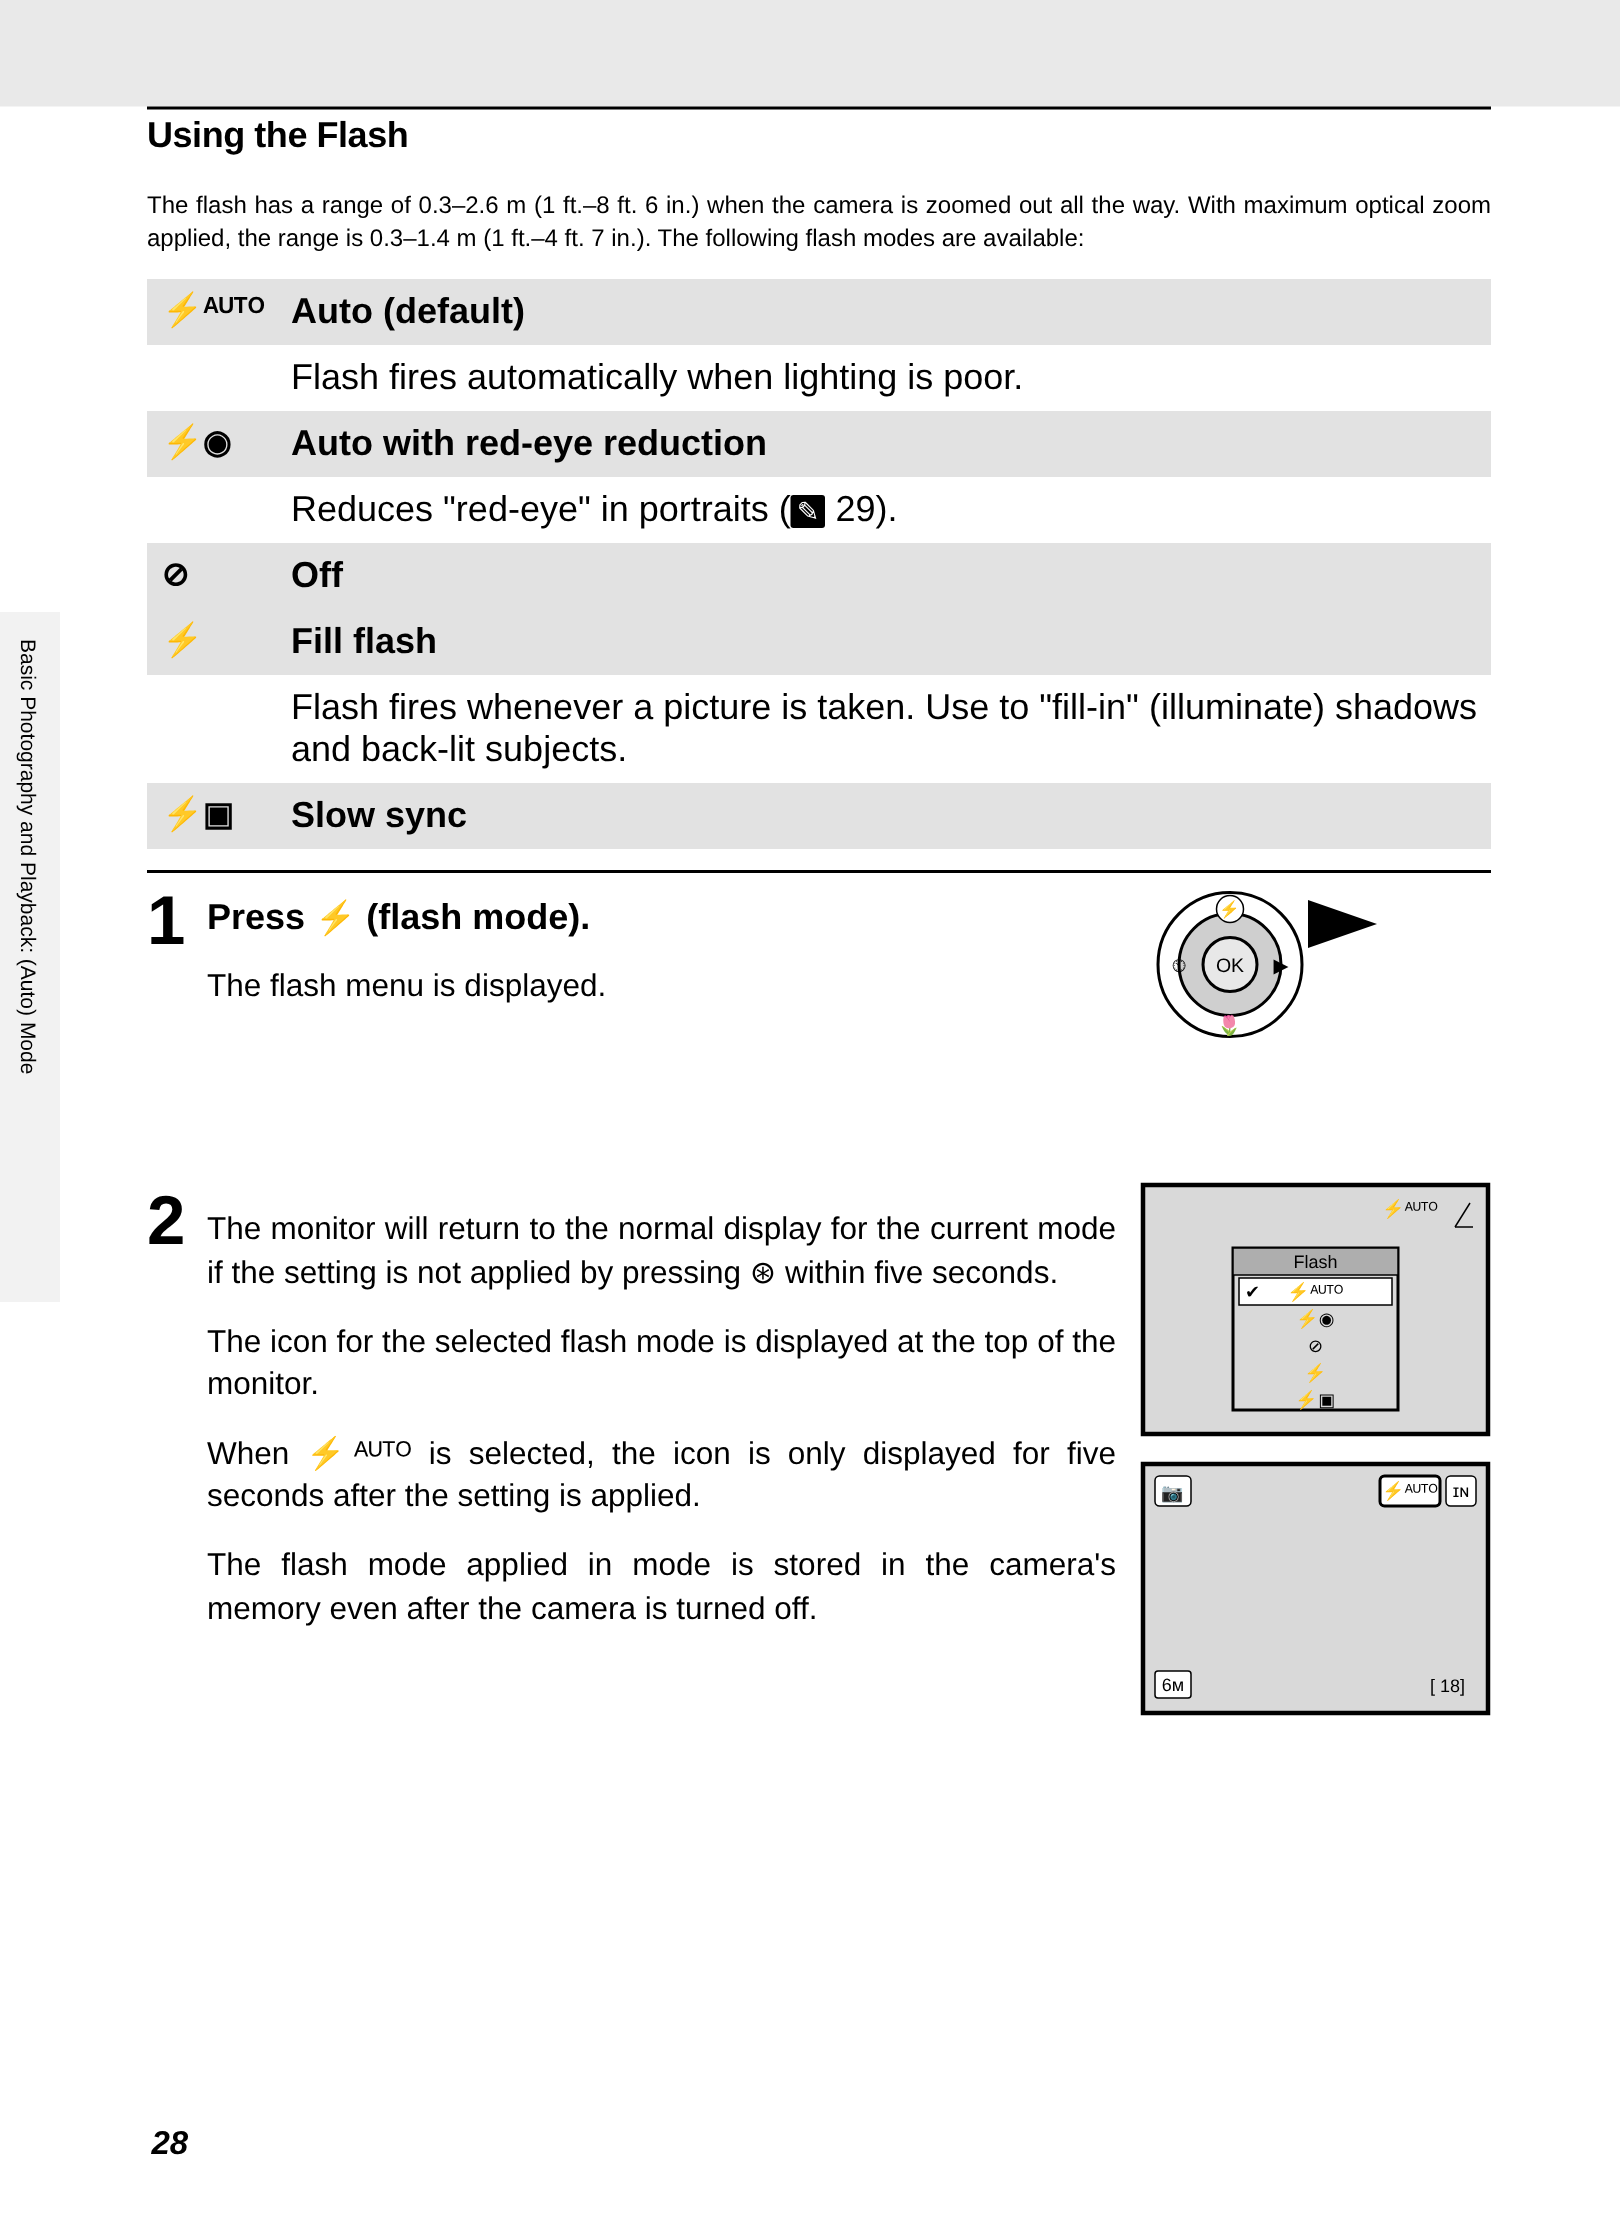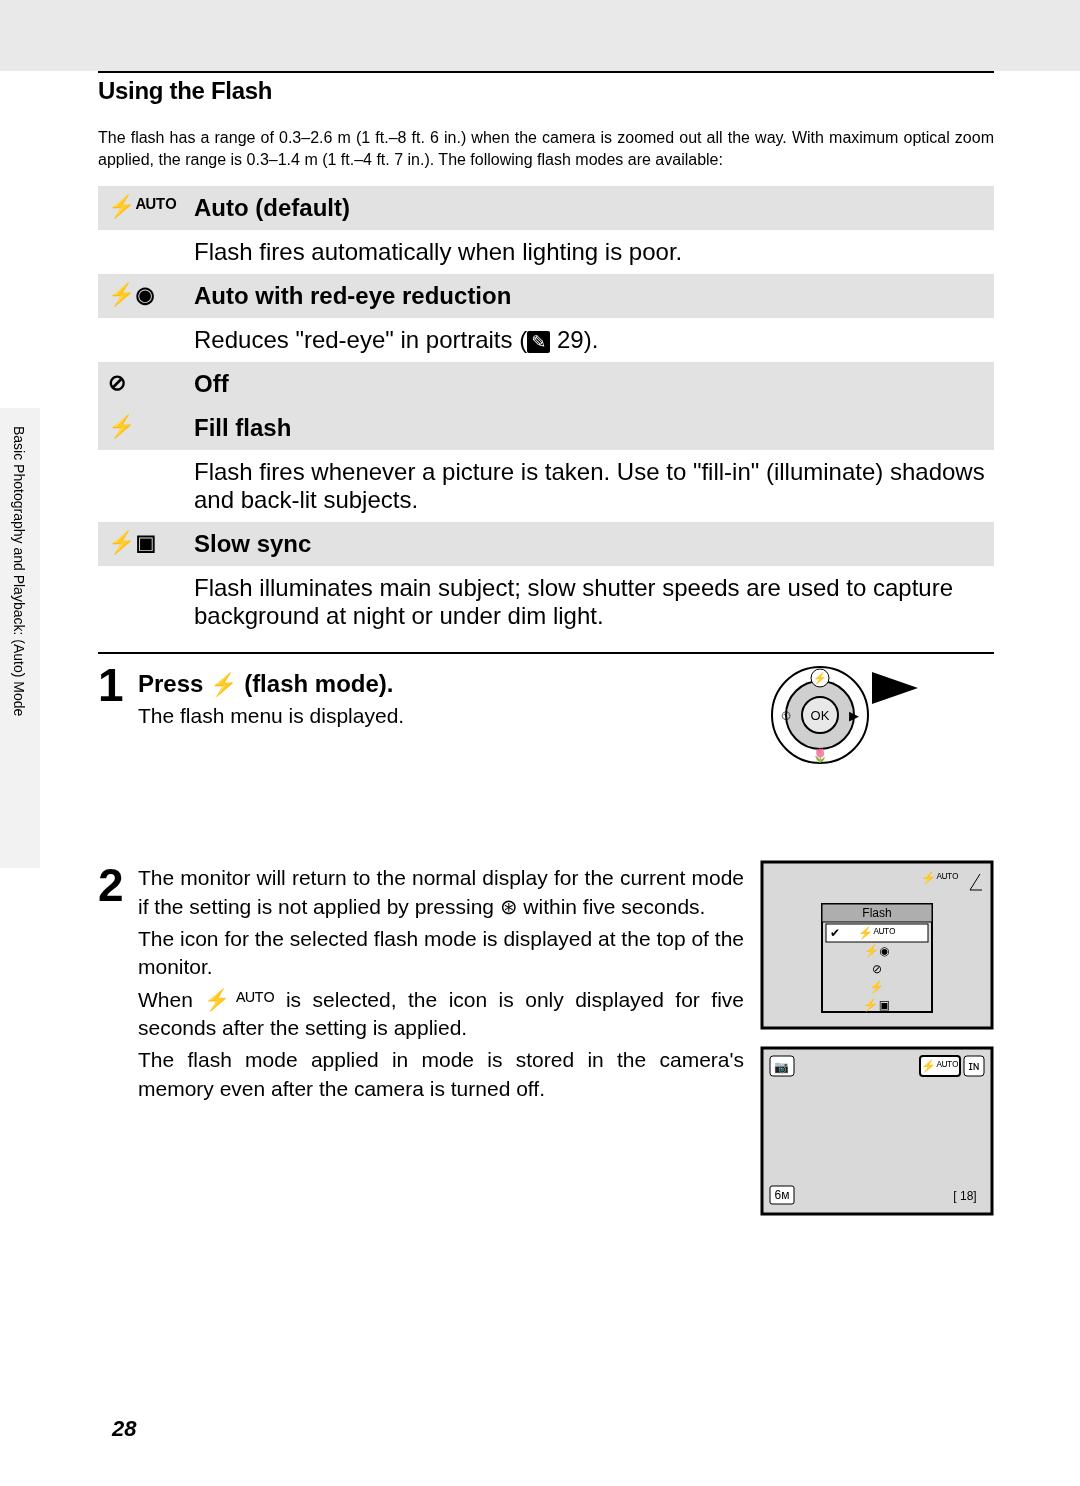--- a/index.html
+++ b/index.html
@@ -16,23 +16,23 @@
   table.modes .head td{background:#e2e2e2;font-weight:700}
   table.modes td.ic{width:74px;text-align:left;font-size:22px;padding-left:10px}
   .thinrule{border-top:2px solid #000;margin:14px 0 6px 0}
   ol.steps{list-style:none;padding:0;margin:0}
   ol.steps>li{display:flex;align-items:flex-start;margin-bottom:90px}
   ol.steps .num{font-size:46px;font-weight:700;width:34px;flex:none;line-height:1;margin-top:2px}
   ol.steps .body{flex:1;padding-left:6px}
   .steptitle{font-size:24px;font-weight:700;margin:10px 0 4px 0}
   .steptitle .glyph{font-size:22px}
   .stepbody{font-size:21px;line-height:1.35}
-  .stepbody p{margin:4px 0;text-align:justify;text-justify:inter-word}
+  .stepbody p{margin:18px 0;text-align:justify;text-justify:inter-word}
   .figwrap{float:right;width:234px;margin-left:16px}
-  .pagenum{position:absolute;left:112px;bottom:44px;font-style:italic;font-weight:700;font-size:22px}
+  .pagenum{position:absolute;left:101px;bottom:44px;font-style:italic;font-weight:700;font-size:22px}
   
   svg{display:block}
   .screen{stroke:#000;stroke-width:3;fill:#d9d9d9}
   .screenlbl{font:12px Arial;fill:#000;text-anchor:middle}
 </style>
 </head>
 <body>
 
 <div class="sheet">
   <div class="topfiller"></div>
@@ -72,24 +72,20 @@
             <td class="ic">⚡</td>
             <td>Fill flash</td>
           </tr>
       <tr>
             <td></td>
             <td>Flash fires whenever a picture is taken. Use to "fill-in" (illuminate) shadows and back-lit subjects.</td>
           </tr>
       <tr class="head">
             <td class="ic">⚡▣</td>
             <td>Slow sync</td>
-          </tr>
-      <tr>
-            <td></td>
-            <td>Flash illuminates main subject; slow shutter speeds are used to capture background at night or under dim light.</td>
           </tr>
     </tbody>
       </table>
 
     <div class="thinrule"></div>
 
     <ol class="steps">
       <li>
         <div class="num">1</div>
         <div class="body">

